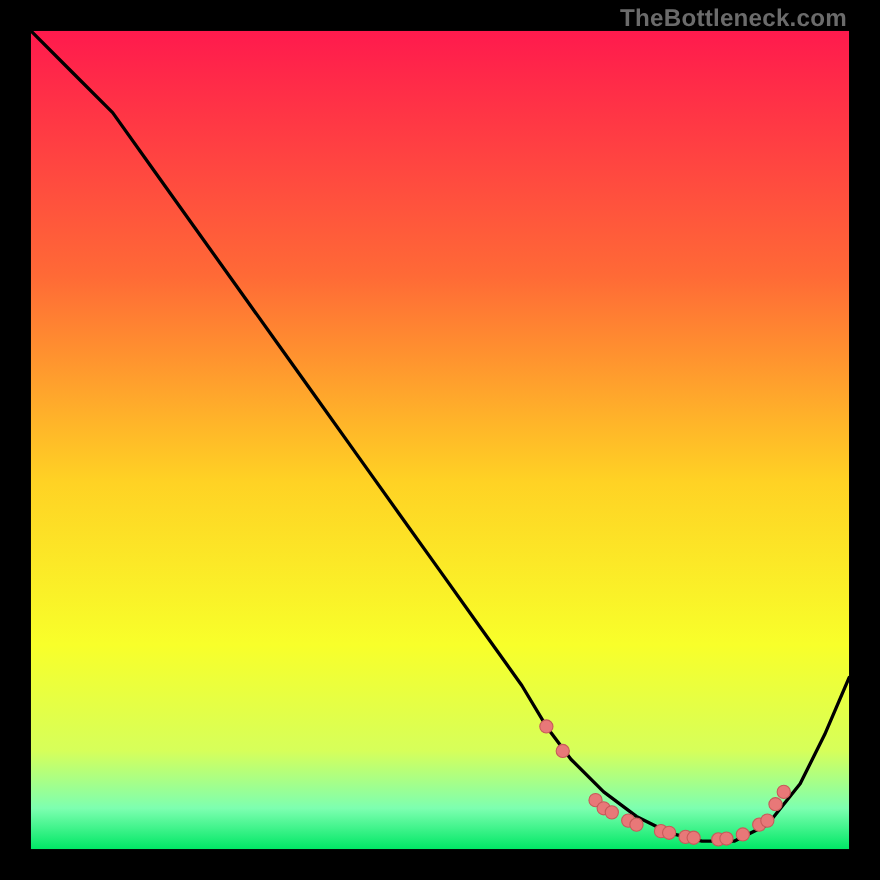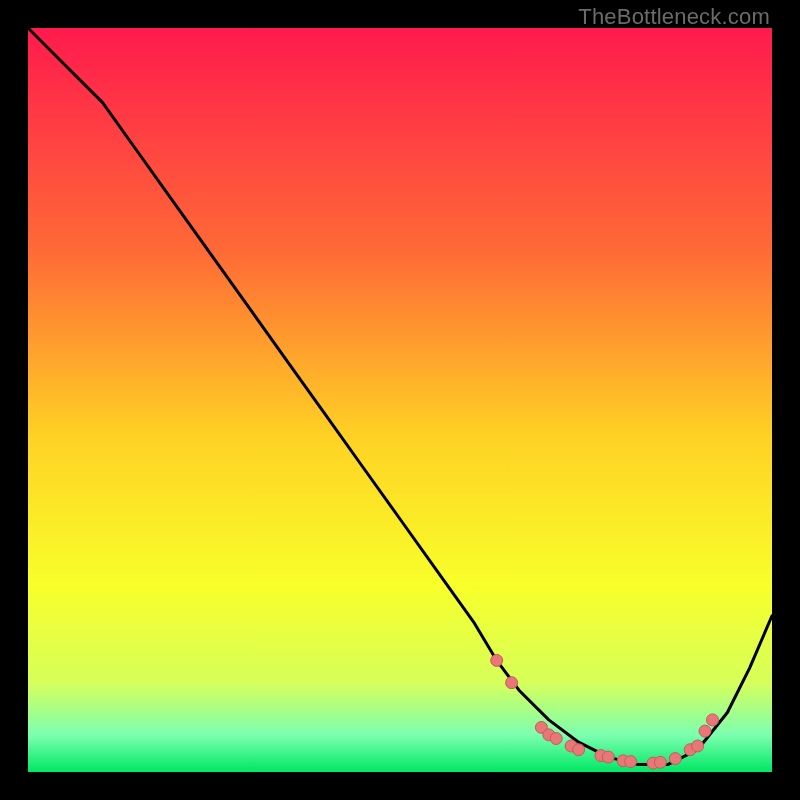--- a/index.html
+++ b/index.html
@@ -25,21 +25,21 @@
     top: 0;
     width: 744px;
     height: 744px;
   }
   .watermark {
     position: absolute;
     top: 4px;
     right: 30px;
     color: #6b6b6b;
     font-size: 22px;
-    font-weight: 400;
+    font-weight: 700;
     letter-spacing: 0.2px;
     user-select: none;
   }
   svg {
     display: block;
   }
 </style>
 </head>
 <body>
 

